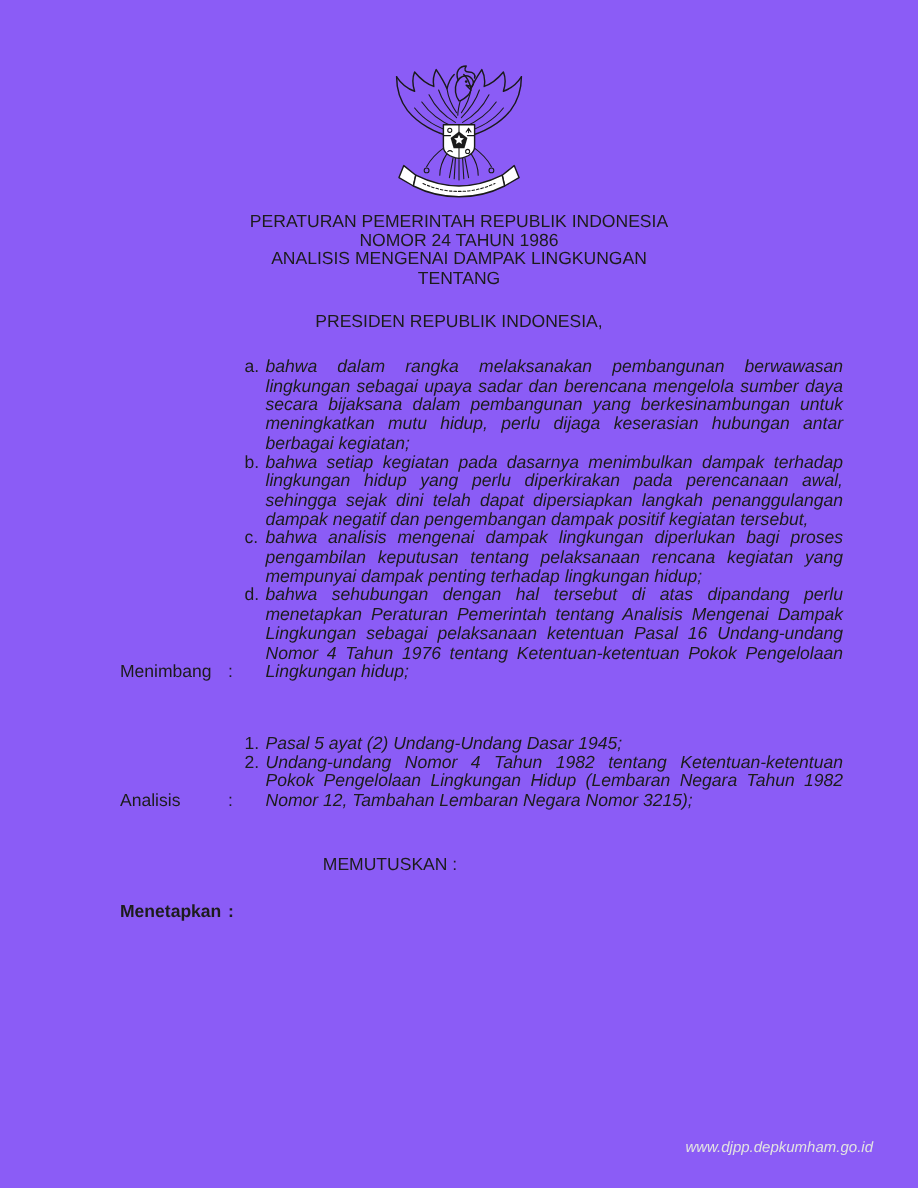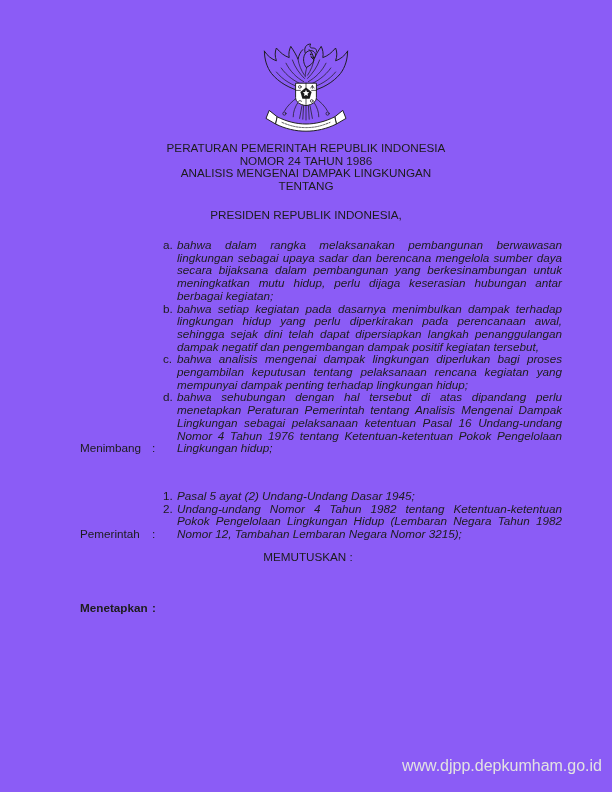--- a/index.html
+++ b/index.html
@@ -31,25 +31,25 @@
   .clause-label { width:72px; flex:none; }
   .clause-colon { width:11px; flex:none; }
   .clause-body  { flex:1; min-width:0; }
 
   .item { display:flex; align-items:flex-start; }
   .item-marker { width:14px; flex:none; }
   .item-text { flex:1; min-width:0; text-align:justify;font-style:italic; }
 
   .decree-text { text-align:justify; }
 
-  .memutuskan { position:absolute; top:551px; left:0; width:520px; text-align:center;padding-left:48px; }
+  .memutuskan { position:absolute; top:571px; left:0; width:520px; text-align:center; }
 
   .watermark {
-    position:absolute; top:760px; right:10px;
-    color:#e2e2e2; font-size:16px; line-height:12px;
+    position:absolute; top:760px; right:30px;
+    color:#e2e2e2; font-size:10px; line-height:12px;font-style:italic;
   }
 
   .garuda-stroke { fill:none; stroke:#1a1a1a; stroke-width:1.2; stroke-linecap:round; stroke-linejoin:round; }
   .garuda-thin   { fill:none; stroke:#1a1a1a; stroke-width:0.9; stroke-linecap:round; stroke-linejoin:round; }
   .garuda-fill   { fill:#1a1a1a; stroke:none; }
   .garuda-white  { fill:#ffffff; stroke:#1a1a1a; stroke-width:1.2; stroke-linejoin:round; }
 </style>
 </head>
 <body>
 
@@ -126,21 +126,21 @@
         <span class="item-text">bahwa analisis mengenai dampak lingkungan diperlukan bagi proses pengambilan keputusan tentang pelaksanaan rencana kegiatan yang mempunyai dampak penting terhadap lingkungan hidup;</span>
       </div>
       <div class="item">
         <span class="item-marker">d.</span>
         <span class="item-text">bahwa sehubungan dengan hal tersebut di atas dipandang perlu menetapkan Peraturan Pemerintah tentang Analisis Mengenai Dampak Lingkungan sebagai pelaksanaan ketentuan Pasal 16 Undang-undang Nomor 4 Tahun 1976 tentang Ketentuan-ketentuan Pokok Pengelolaan Lingkungan hidup;</span>
       </div>
     </div>
   </div>
 
   <div class="clause clause-mengingat">
-    <div class="clause-label">Pemerintah</div>
+    <div class="clause-label">Analisis</div>
     <div class="clause-colon">:</div>
     <div class="clause-body">
       <div class="item">
         <span class="item-marker">1.</span>
         <span class="item-text">Pasal 5 ayat (2) Undang-Undang Dasar 1945;</span>
       </div>
       <div class="item">
         <span class="item-marker">2.</span>
         <span class="item-text">Undang-undang Nomor 4 Tahun 1982 tentang Ketentuan-ketentuan Pokok Pengelolaan Lingkungan Hidup (Lembaran Negara Tahun 1982 Nomor 12, Tambahan Lembaran Negara Nomor 3215);</span>
       </div>

